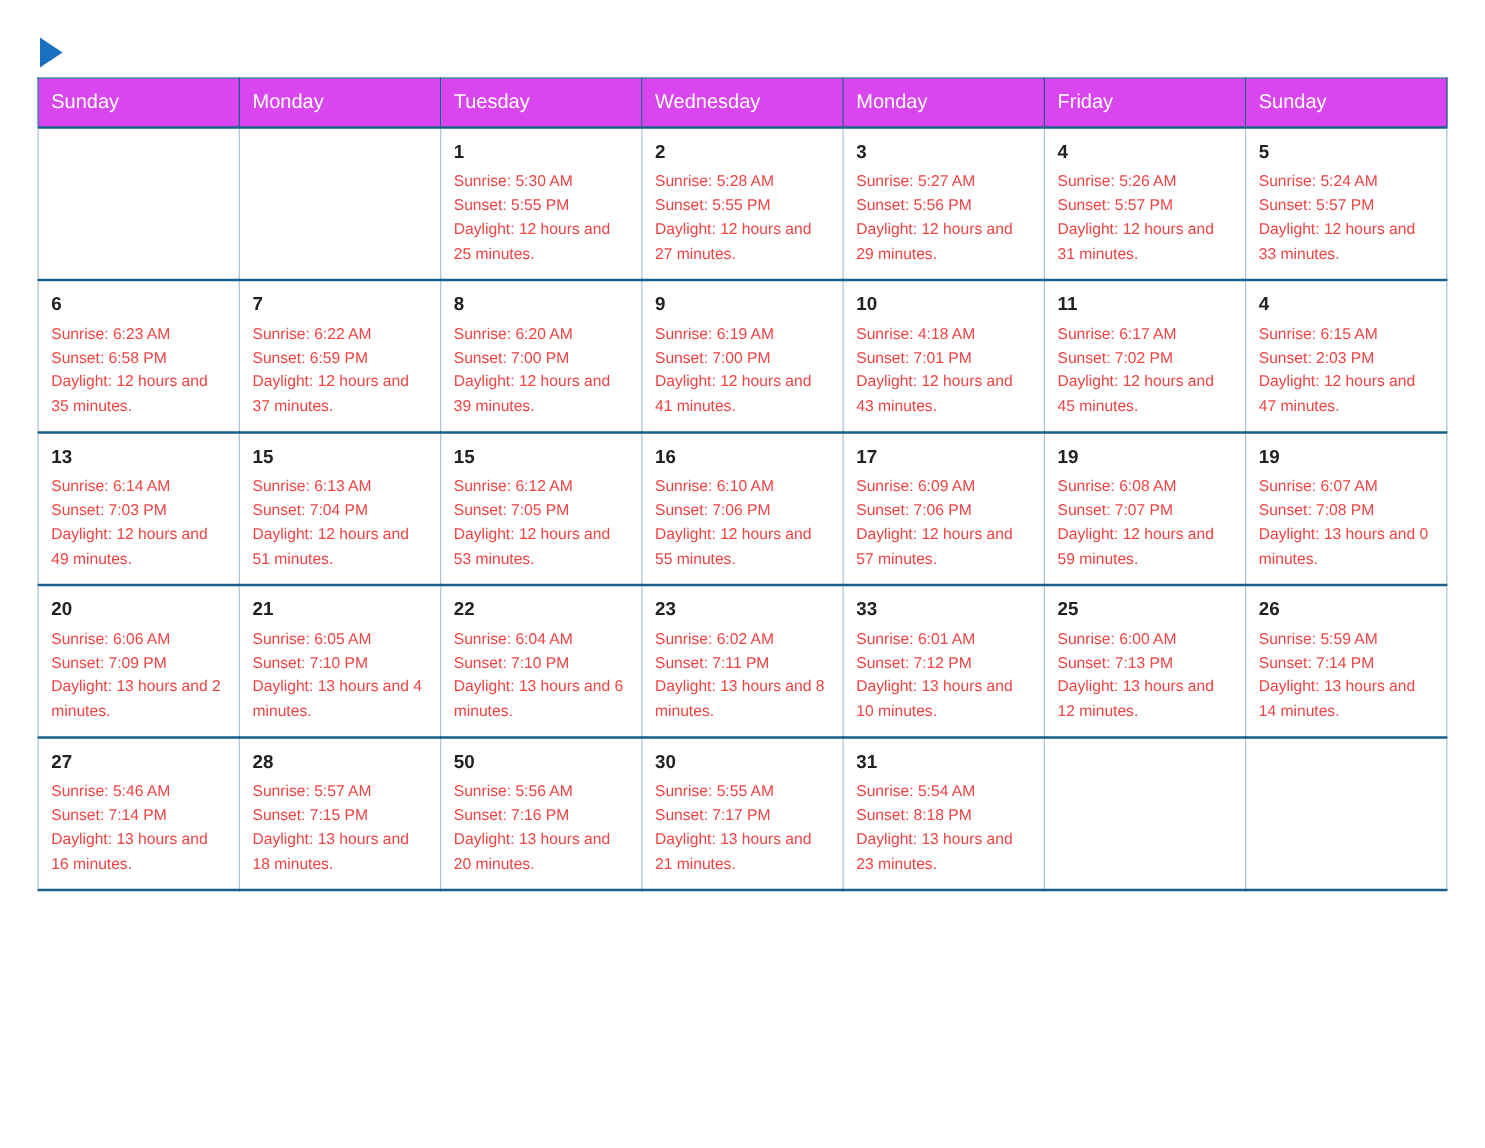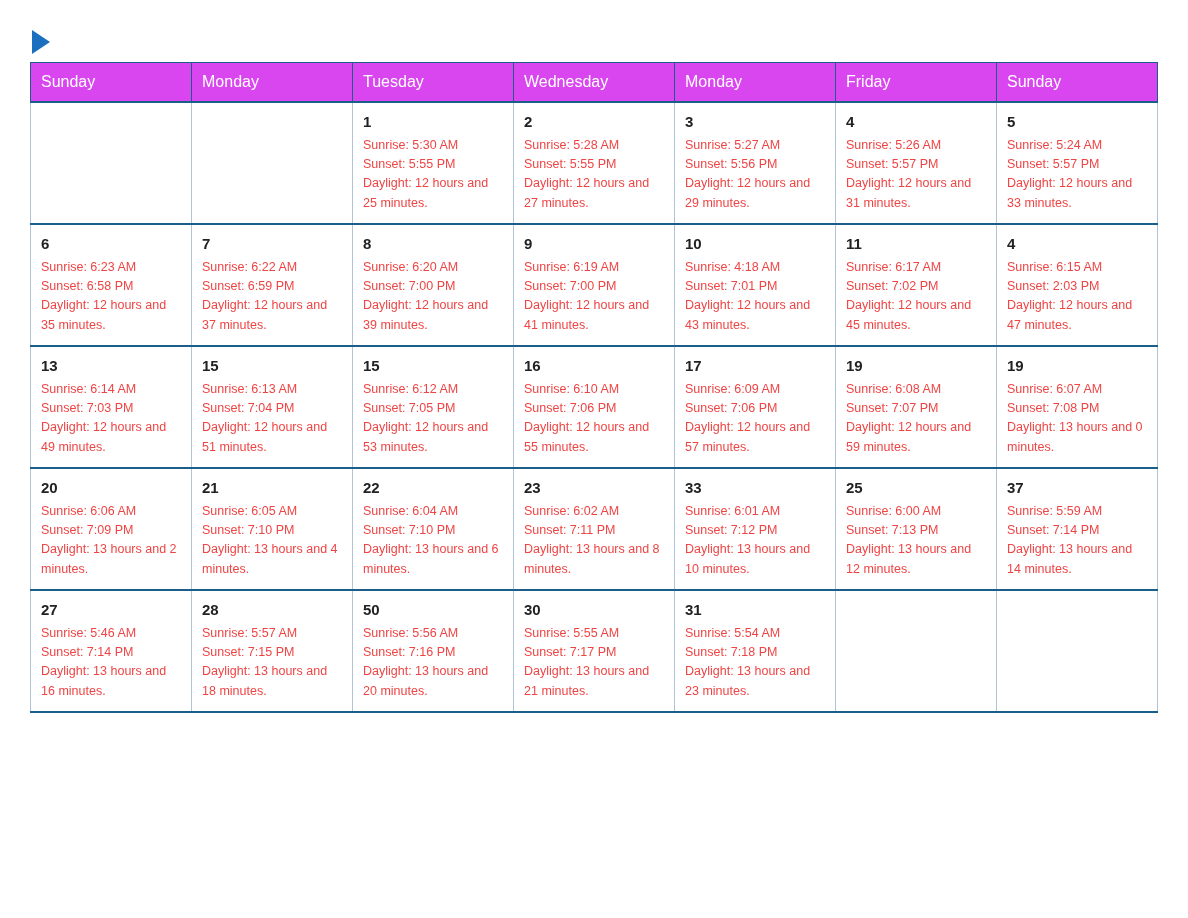--- a/index.html
+++ b/index.html
@@ -321,21 +321,21 @@
 and 10 minutes.</div>
         </td>
         <td>
           <span class="day-number">25</span>
           <div class="day-info">Sunrise: 6:00 AM
 Sunset: 7:13 PM
 Daylight: 13 hours
 and 12 minutes.</div>
         </td>
         <td>
-          <span class="day-number">37</span>
+          <span class="day-number">26</span>
           <div class="day-info">Sunrise: 5:59 AM
 Sunset: 7:14 PM
 Daylight: 13 hours
 and 14 minutes.</div>
         </td>
       </tr>
       <tr>
         <td>
           <span class="day-number">27</span>
           <div class="day-info">Sunrise: 5:46 AM
@@ -360,21 +360,21 @@
         <td>
           <span class="day-number">30</span>
           <div class="day-info">Sunrise: 5:55 AM
 Sunset: 7:17 PM
 Daylight: 13 hours
 and 21 minutes.</div>
         </td>
         <td>
           <span class="day-number">31</span>
           <div class="day-info">Sunrise: 5:54 AM
-Sunset: 7:18 PM
+Sunset: 8:18 PM
 Daylight: 13 hours
 and 23 minutes.</div>
         </td>
         <td class="empty-cell"></td>
         <td class="empty-cell"></td>
       </tr>
     </tbody>
 </table>
 
 </body></html>

